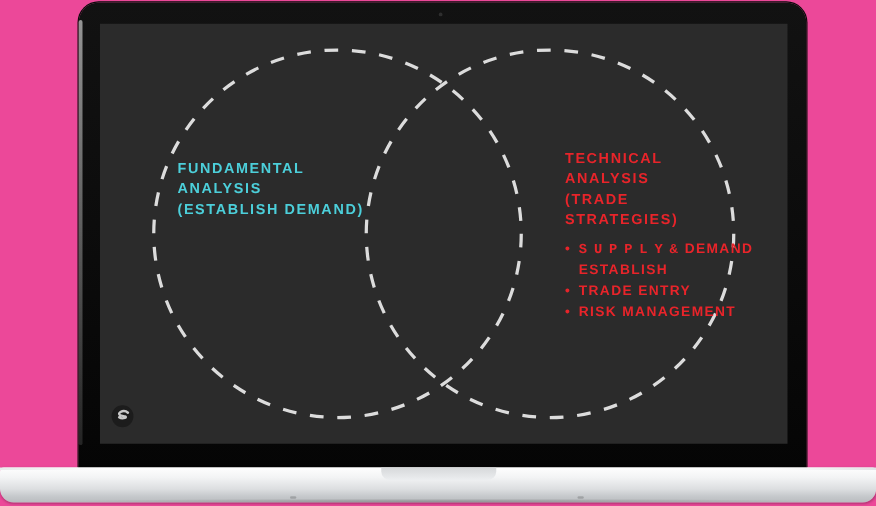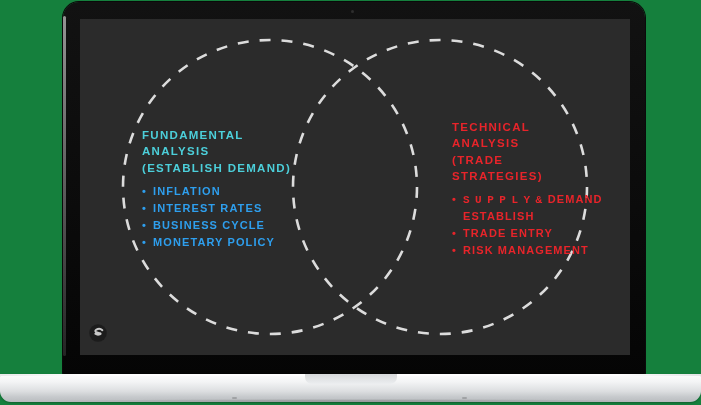--- a/index.html
+++ b/index.html
@@ -11,21 +11,21 @@
     width: 701px;
     height: 405px;
     overflow: hidden;
     font-family: "Liberation Sans", sans-serif;
   }
 
   #stage {
     position: relative;
     width: 701px;
     height: 405px;
-    background: #15803d;
+    background: #ec4899;
   }
 
   
   #laptop-mockup {
     position: absolute;
     left: 0; top: 0;
     width: 701px; height: 405px;
   }
 
   
@@ -207,26 +207,20 @@
           <circle cx="190" cy="168" r="147" fill="none" stroke="#dcdcdc" stroke-width="2.6" stroke-dasharray="11 11" stroke-linecap="butt"></circle>
           <circle cx="360" cy="168" r="147" fill="none" stroke="#dcdcdc" stroke-width="2.6" stroke-dasharray="11 11" stroke-linecap="butt"></circle>
         </svg>
 
         <div id="left-text" class="venn-text">
           <div class="venn-heading heading-cyan">
             <div>FUNDAMENTAL</div>
             <div>ANALYSIS</div>
             <div>(ESTABLISH DEMAND)</div>
           </div>
-          <ul class="venn-list list-blue">
-            <li>INFLATION</li>
-            <li>INTEREST RATES</li>
-            <li>BUSINESS CYCLE</li>
-            <li>MONETARY POLICY</li>
-          </ul>
         </div>
 
         <div id="right-text" class="venn-text">
           <div class="venn-heading heading-red">
             <div>TECHNICAL</div>
             <div>ANALYSIS</div>
             <div>(TRADE</div>
             <div>STRATEGIES)</div>
           </div>
           <ul class="venn-list list-red">

